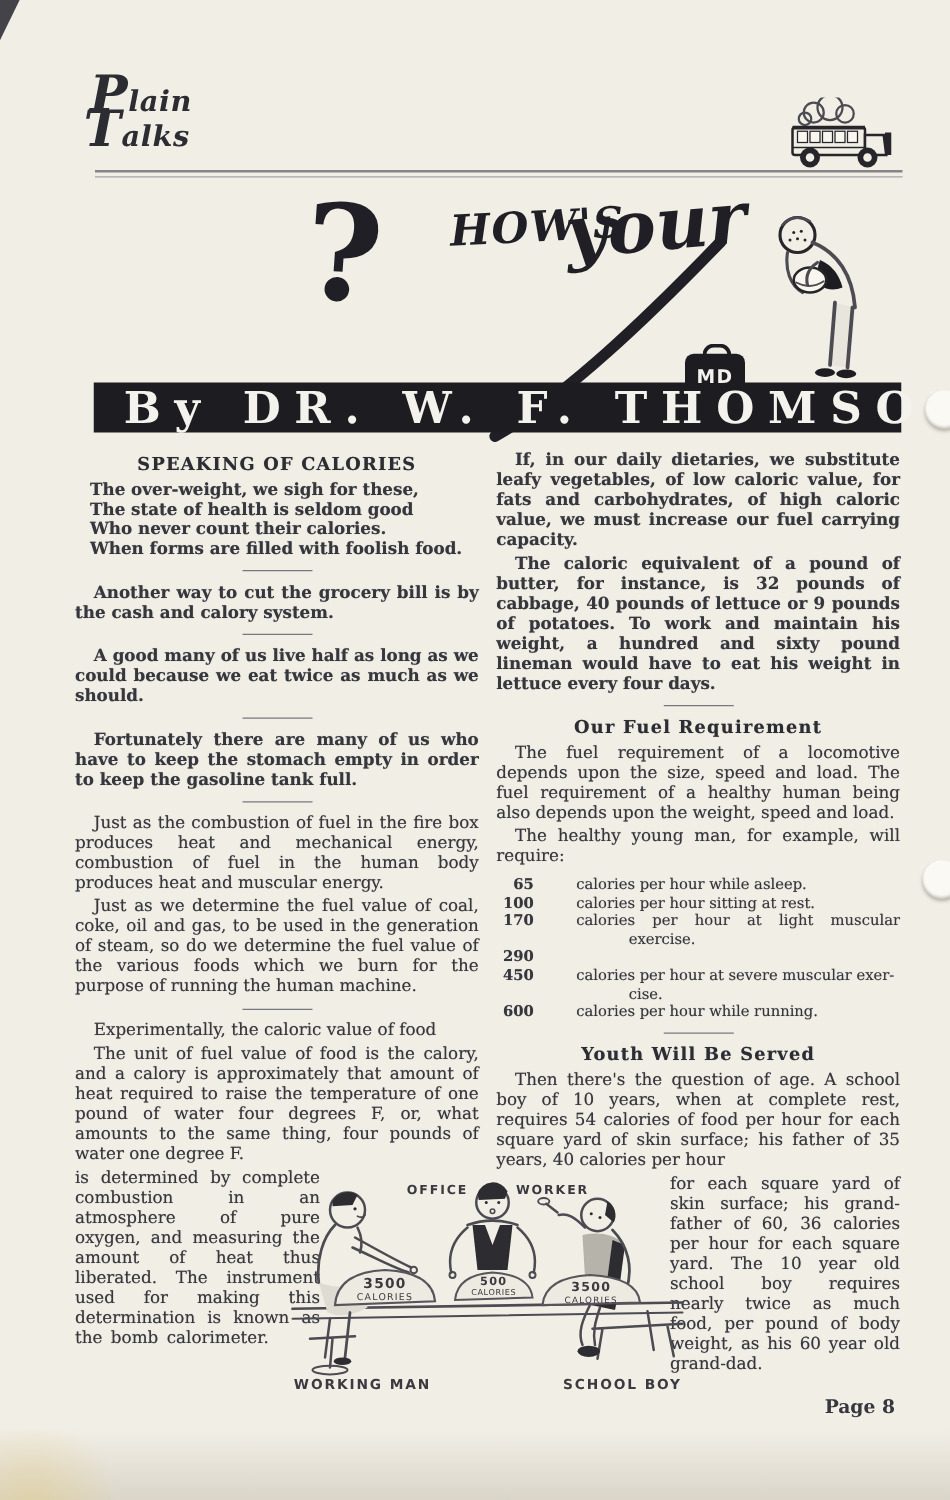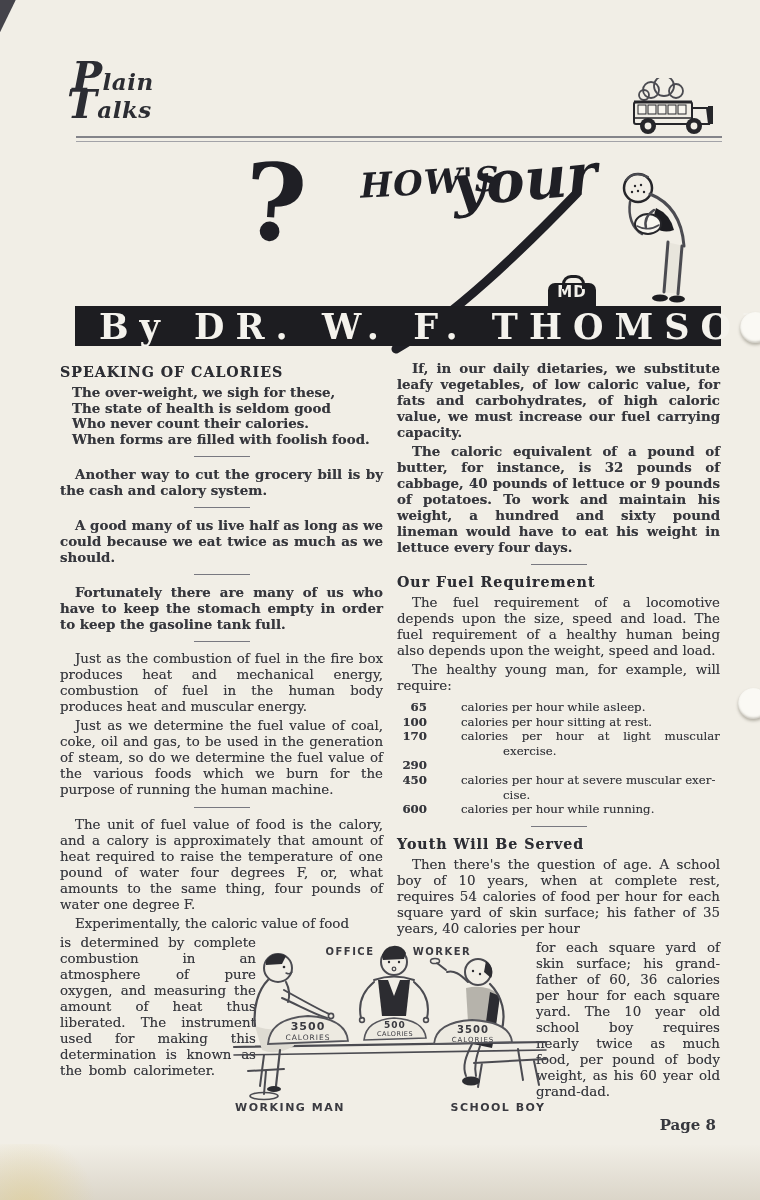--- a/index.html
+++ b/index.html
@@ -30,32 +30,32 @@
   .hows{position:absolute;left:360px;top:162px;font-size:34px;font-weight:bold;font-style:italic;color:#1f1f25;letter-spacing:1px;transform:rotate(-3deg);}
   .your{position:absolute;left:452px;top:146px;font-size:58px;font-weight:bold;font-style:italic;color:#1f1f25;transform:rotate(-5deg);}
   .health{position:absolute;left:80px;top:186px;font-weight:bold;color:#1c1c22;letter-spacing:2px;line-height:1;white-space:nowrap;}
   .health .init{font-size:120px;}
   .health .rest{font-size:84px;}
   .swoosh{position:absolute;left:0;top:0;pointer-events:none;}
   .banner{position:absolute;left:75px;top:306px;width:646px;height:40px;background:#1d1d21;
     display:flex;align-items:center;padding-left:24px;box-sizing:border-box;}
   .banner span{color:#f4f2ec;font-size:35px;font-weight:bold;letter-spacing:11px;white-space:nowrap;}
   .md-bag{position:absolute;left:548px;top:283px;width:48px;height:27px;background:#1d1d21;border-radius:7px 7px 2px 2px;
-    display:flex;align-items:flex-start;justify-content:center;}
+    display:flex;align-items:flex-end;justify-content:center;}
   .md-bag::before{content:"";position:absolute;top:-8px;left:14px;width:17px;height:11px;
     border:3px solid #1d1d21;border-bottom:none;border-radius:9px 9px 0 0;}
   .md-bag span{color:#f4f2ec;font-weight:bold;font-size:15px;letter-spacing:1px;font-family:"DejaVu Sans",sans-serif;}
   .doctor{position:absolute;left:604px;top:168px;}
 
   
   .columns{position:absolute;left:60px;top:360px;width:660px;display:flex;gap:14px;}
   .col{width:323px;text-align:justify;font-size:13.4px;line-height:16px;color:#36373d;
     text-shadow:0 0 0.6px rgba(52,53,60,0.5);}
   .col p{margin:0 0 3px;text-indent:15px;}
-  .section-heading{font-size:14.2px;font-weight:bold;letter-spacing:1px;
+  .section-heading{font-size:14.2px;font-weight:bold;text-align:center;letter-spacing:1px;
     margin:4px 0 5px;color:#2c2d33;text-indent:0;}
   .poem{font-weight:bold;text-align:left;padding-left:12px;margin-bottom:4px;}
   .poem div{line-height:15.6px;}
   .divider{width:56px;border:none;border-top:1.5px solid #787880;margin:9px auto;}
   .bold-p{font-weight:bold;}
   .narrow-left{width:196px;word-spacing:2.5px;}
   .narrow-left p{text-indent:0;}
   .narrow-right{width:184px;margin-left:auto;word-spacing:1.5px;}
   .narrow-right p{text-indent:0;}
   .req-list{margin:6px 0 3px;font-size:11.8px;line-height:14.6px;}
@@ -159,22 +159,22 @@
       <hr class="divider">
       <p class="bold-p">Another way to cut the grocery bill is by the cash and calory system.</p>
       <hr class="divider">
       <p class="bold-p">A good many of us live half as long as we could because we eat twice as much as we should.</p>
       <hr class="divider">
       <p class="bold-p">Fortunately there are many of us who have to keep the stomach empty in order to keep the gasoline tank full.</p>
       <hr class="divider">
       <p>Just as the combustion of fuel in the fire box produces heat and mechanical energy, combustion of fuel in the human body produces heat and muscular energy.</p>
       <p>Just as we determine the fuel value of coal, coke, oil and gas, to be used in the generation of steam, so do we determine the fuel value of the various foods which we burn for the purpose of running the human machine.</p>
       <hr class="divider">
+      <p>Experimentally, the caloric value of food</p>
       <p>The unit of fuel value of food is the calory, and a calory is approximately that amount of heat required to raise the temperature of one pound of water four degrees F, or, what amounts to the same thing, four pounds of water one degree F.</p>
-      <p>Experimentally, the caloric value of food</p>
       <div class="narrow-left">
         <p>is determined by complete combustion in an atmosphere of pure oxygen, and measuring the amount of heat thus liberated. The instrument used for making this determination is known as the bomb calorimeter.</p>
       </div>
     </div>
 
     <div class="col">
       <p class="bold-p">If, in our daily dietaries, we substitute leafy vegetables, of low caloric value, for fats and carbohydrates, of high caloric value, we must increase our fuel carrying capacity.</p>
       <p class="bold-p">The caloric equivalent of a pound of butter, for instance, is 32 pounds of cabbage, 40 pounds of lettuce or 9 pounds of potatoes. To work and maintain his weight, a hundred and sixty pound lineman would have to eat his weight in lettuce every four days.</p>
       <hr class="divider">
       <div class="section-heading">Our Fuel Requirement</div>

